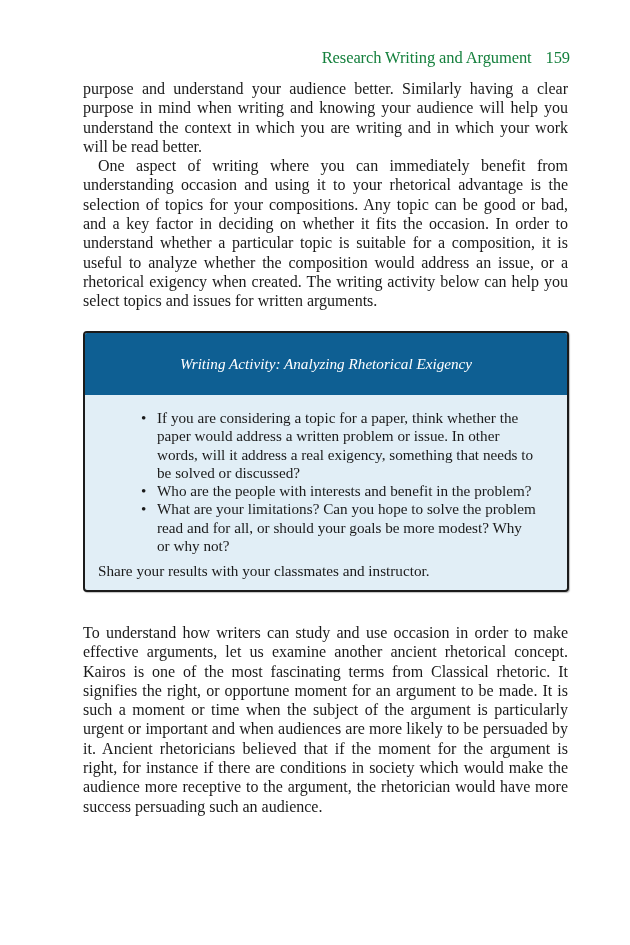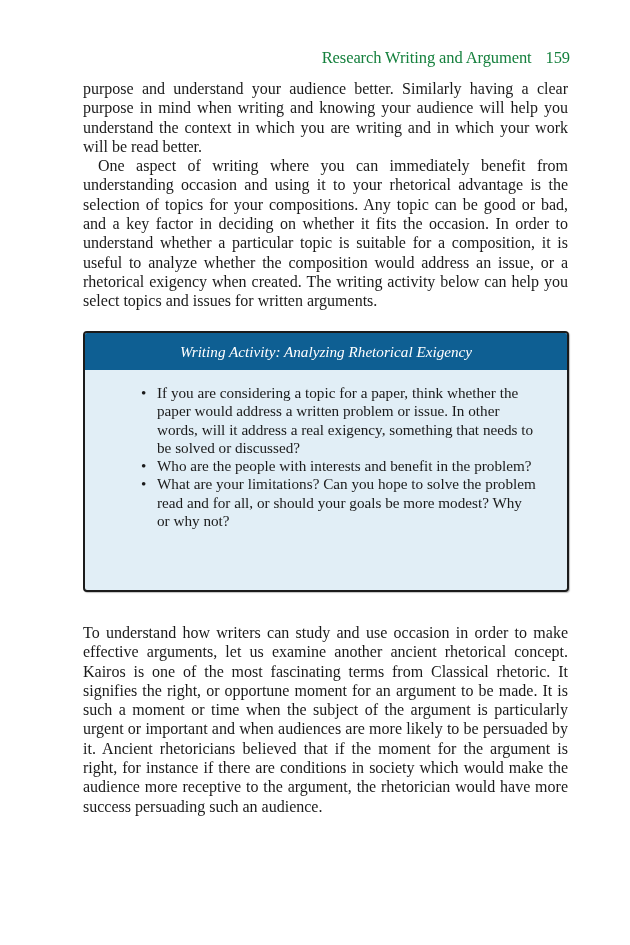--- a/index.html
+++ b/index.html
@@ -9,21 +9,21 @@
       font-family: "Liberation Serif", serif; color: #15803d; letter-spacing: -0.1px; }
     .running-head .pn { margin-left: 14px; }
     .text { position: absolute; left: 83px; width: 485px; font-family: "Liberation Serif", serif;
       font-size: 16px; line-height: 19.3px; text-align: justify; }
     .text p { margin: 0; }
     .text p.indent { text-indent: 15px; }
     .block1 { top: 79px; }
     .box { position: absolute; left: 83px; top: 331px; width: 482px; height: 257px;
       border: 2px solid #1b1b1b; border-radius: 4px; background: #e1eef6; overflow: hidden;
       box-shadow: 1px 1px 1px rgba(0,0,0,0.25); }
-    .box-head { height: 37px; background: #0e5f93; color: #ffffff; font-family: "Liberation Serif", serif;
+    .box-head { height: 62px; background: #0e5f93; color: #ffffff; font-family: "Liberation Serif", serif;
       font-style: italic; font-size: 15.2px; display: flex; align-items: center; justify-content: center; }
     .box-list { list-style: none; margin: 14px 0 0 0; padding: 0 0 0 72px; width: 380px;
       font-family: "Liberation Serif", serif; font-size: 15.2px; line-height: 18.3px; }
     .box-list li { position: relative; }
     .box-list .bullet { position: absolute; left: -16px; top: 0; }
     .box-foot { position: absolute; left: 13px; top: 229px; font-family: "Liberation Serif", serif; font-size: 15.2px; }
     .block2 { top: 607px; margin-top: 16px; }
   </style>
 </head>
 <body>
@@ -37,17 +37,18 @@
   <p class="indent">One aspect of writing where you can immediately benefit from understanding occasion and using it to your rhetorical advantage is the selection of topics for your compositions. Any topic can be good or bad, and a key factor in deciding on whether it fits the occasion. In order to understand whether a particular topic is suitable for a composition, it is useful to analyze whether the composition would address an issue, or a rhetorical exigency when created. The writing activity below can help you select topics and issues for written arguments.</p>
 </div>
 
 <div class="box">
   <div class="box-head">Writing Activity: Analyzing Rhetorical Exigency</div>
   <ul class="box-list">
     <li><span class="bullet">•</span><span>If you are considering a topic for a paper, think whether the paper would address a written problem or issue. In other words, will it address a real exigency, something that needs to be solved or discussed?</span></li>
     <li><span class="bullet">•</span><span>Who are the people with interests and benefit in the problem?</span></li>
     <li><span class="bullet">•</span><span>What are your limitations? Can you hope to solve the problem read and for all, or should your goals be more modest? Why or why not?</span></li>
   </ul>
+  <div class="box-foot">Share your results with your classmates and instructor.</div>
 </div>
 
 <div class="text block2">
   <p>To understand how writers can study and use occasion in order to make effective arguments, let us examine another ancient rhetorical concept. Kairos is one of the most fascinating terms from Classical rhetoric. It signifies the right, or opportune moment for an argument to be made. It is such a moment or time when the subject of the argument is particularly urgent or important and when audiences are more likely to be persuaded by it. Ancient rhetoricians believed that if the moment for the argument is right, for instance if there are conditions in society which would make the audience more receptive to the argument, the rhetorician would have more success persuading such an audience.</p>
 </div>
 
 </body></html>

